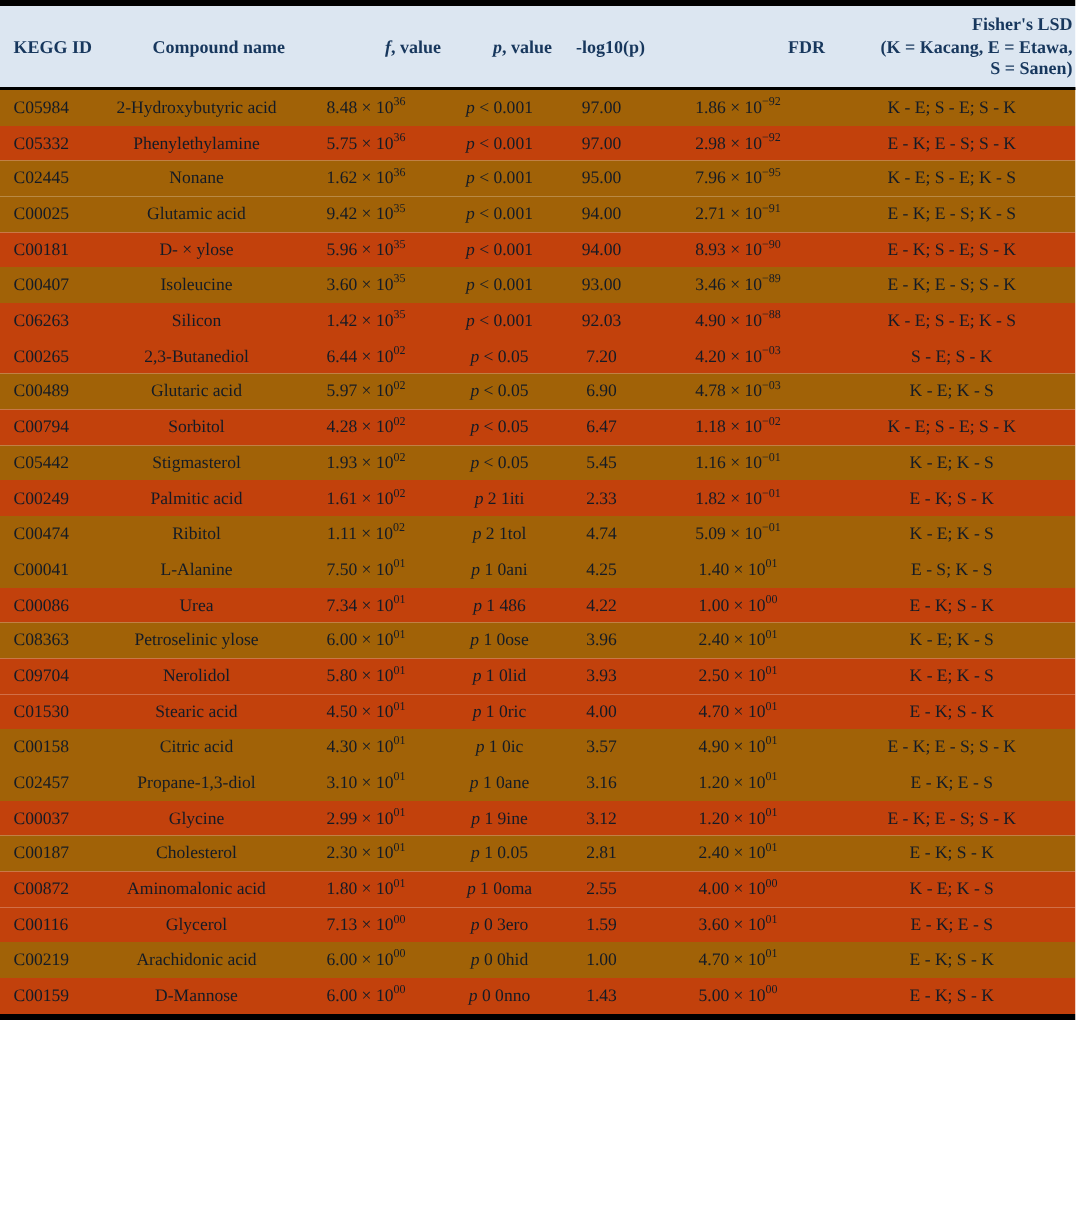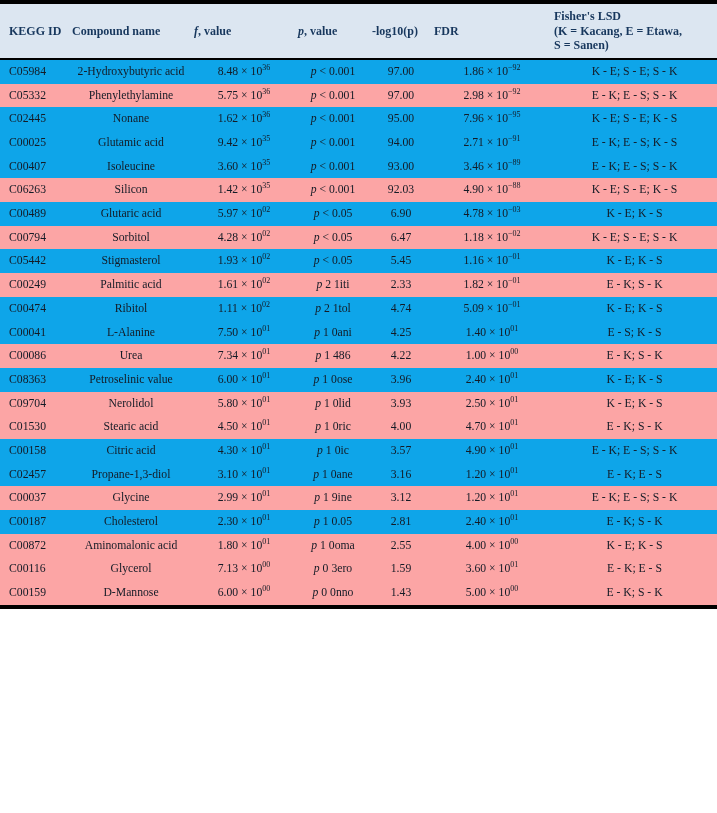--- a/index.html
+++ b/index.html
@@ -14,21 +14,21 @@
     width:717px;
     border-collapse:collapse;
     table-layout:fixed;
   }
   thead th{
     background:#dce6f1;
     color:#17375d;
     font-weight:bold;
     font-size:12px;
     line-height:1.22;
-    text-align:left;
+    text-align:right;
     vertical-align:middle;
     padding:5px 2px;
     border-bottom:2px solid #000;
   }
   thead th.kegg{
     text-align:left;
     padding-left:9px;
   }
   tbody td{
     font-size:11.7px;
@@ -36,22 +36,22 @@
     text-align:center;
     vertical-align:middle;
     height:21.7px;
     padding:1px 2px;
     line-height:1.15;
   }
   tbody td.kegg{
     text-align:left;
     padding-left:9px;
   }
-  tbody tr.odd{background:#0ea5e9;}
-  tbody tr.even{background:#fca5a5;}
+  tbody tr.odd{background:#a16207;}
+  tbody tr.even{background:#c2410c;}
   sup{font-size:8px;line-height:0;}
   .it{font-style:italic;}
 </style>
 </head>
 <body>
 
 <div class="table-wrap">
   <table>
     <colgroup>
       <col style="width:70px">
@@ -107,37 +107,55 @@
         </tr>
         <tr class="odd">
           <td class="kegg">C00025</td>
           <td>Glutamic acid</td>
           <td>9.42 × 10<sup>35</sup></td>
           <td><span class="it">p</span> &lt; 0.001</td>
           <td>94.00</td>
           <td>2.71 × 10<sup>−91</sup></td>
           <td>E - K; E - S; K - S</td>
         </tr>
+        <tr class="even">
+          <td class="kegg">C00181</td>
+          <td>D- × ylose</td>
+          <td>5.96 × 10<sup>35</sup></td>
+          <td><span class="it">p</span> &lt; 0.001</td>
+          <td>94.00</td>
+          <td>8.93 × 10<sup>−90</sup></td>
+          <td>E - K; S - E; S - K</td>
+        </tr>
         <tr class="odd">
           <td class="kegg">C00407</td>
           <td>Isoleucine</td>
           <td>3.60 × 10<sup>35</sup></td>
           <td><span class="it">p</span> &lt; 0.001</td>
           <td>93.00</td>
           <td>3.46 × 10<sup>−89</sup></td>
           <td>E - K; E - S; S - K</td>
         </tr>
         <tr class="even">
           <td class="kegg">C06263</td>
           <td>Silicon</td>
           <td>1.42 × 10<sup>35</sup></td>
           <td><span class="it">p</span> &lt; 0.001</td>
           <td>92.03</td>
           <td>4.90 × 10<sup>−88</sup></td>
           <td>K - E; S - E; K - S</td>
+        </tr>
+        <tr class="even">
+          <td class="kegg">C00265</td>
+          <td>2,3-Butanediol</td>
+          <td>6.44 × 10<sup>02</sup></td>
+          <td><span class="it">p</span> &lt; 0.05</td>
+          <td>7.20</td>
+          <td>4.20 × 10<sup>−03</sup></td>
+          <td>S - E; S - K</td>
         </tr>
         <tr class="odd">
           <td class="kegg">C00489</td>
           <td>Glutaric acid</td>
           <td>5.97 × 10<sup>02</sup></td>
           <td><span class="it">p</span> &lt; 0.05</td>
           <td>6.90</td>
           <td>4.78 × 10<sup>−03</sup></td>
           <td>K - E; K - S</td>
         </tr>
@@ -190,21 +208,21 @@
           <td class="kegg">C00086</td>
           <td>Urea</td>
           <td>7.34 × 10<sup>01</sup></td>
           <td><span class="it">p</span> 1 486</td>
           <td>4.22</td>
           <td>1.00 × 10<sup>00</sup></td>
           <td>E - K; S - K</td>
         </tr>
         <tr class="odd">
           <td class="kegg">C08363</td>
-          <td>Petroselinic value</td>
+          <td>Petroselinic ylose</td>
           <td>6.00 × 10<sup>01</sup></td>
           <td><span class="it">p</span> 1 0ose</td>
           <td>3.96</td>
           <td>2.40 × 10<sup>01</sup></td>
           <td>K - E; K - S</td>
         </tr>
         <tr class="even">
           <td class="kegg">C09704</td>
           <td>Nerolidol</td>
           <td>5.80 × 10<sup>01</sup></td>
@@ -269,20 +287,29 @@
         </tr>
         <tr class="even">
           <td class="kegg">C00116</td>
           <td>Glycerol</td>
           <td>7.13 × 10<sup>00</sup></td>
           <td><span class="it">p</span> 0 3ero</td>
           <td>1.59</td>
           <td>3.60 × 10<sup>01</sup></td>
           <td>E - K; E - S</td>
         </tr>
+        <tr class="odd">
+          <td class="kegg">C00219</td>
+          <td>Arachidonic acid</td>
+          <td>6.00 × 10<sup>00</sup></td>
+          <td><span class="it">p</span> 0 0hid</td>
+          <td>1.00</td>
+          <td>4.70 × 10<sup>01</sup></td>
+          <td>E - K; S - K</td>
+        </tr>
         <tr class="even">
           <td class="kegg">C00159</td>
           <td>D-Mannose</td>
           <td>6.00 × 10<sup>00</sup></td>
           <td><span class="it">p</span> 0 0nno</td>
           <td>1.43</td>
           <td>5.00 × 10<sup>00</sup></td>
           <td>E - K; S - K</td>
         </tr>
       </tbody>

